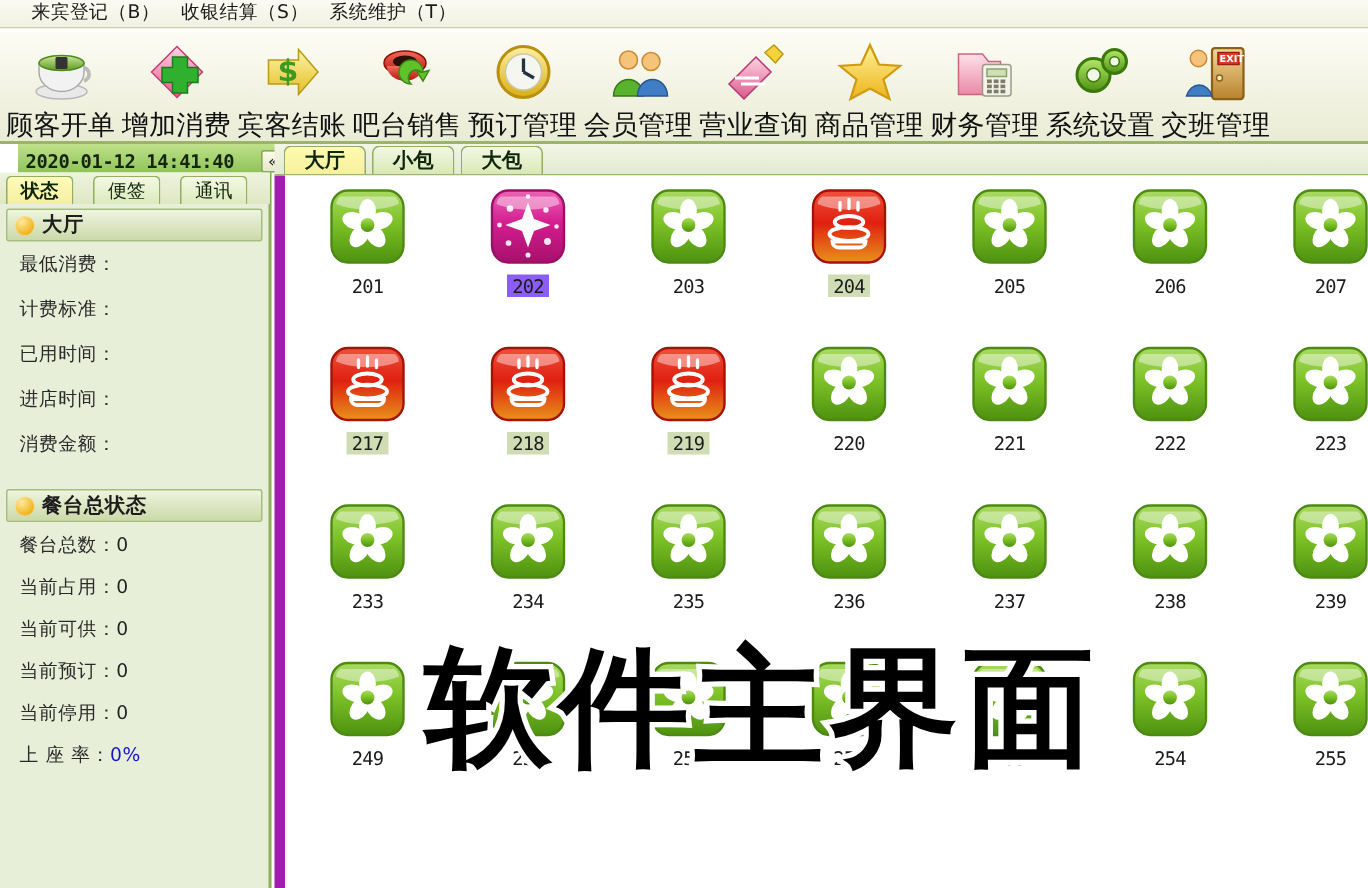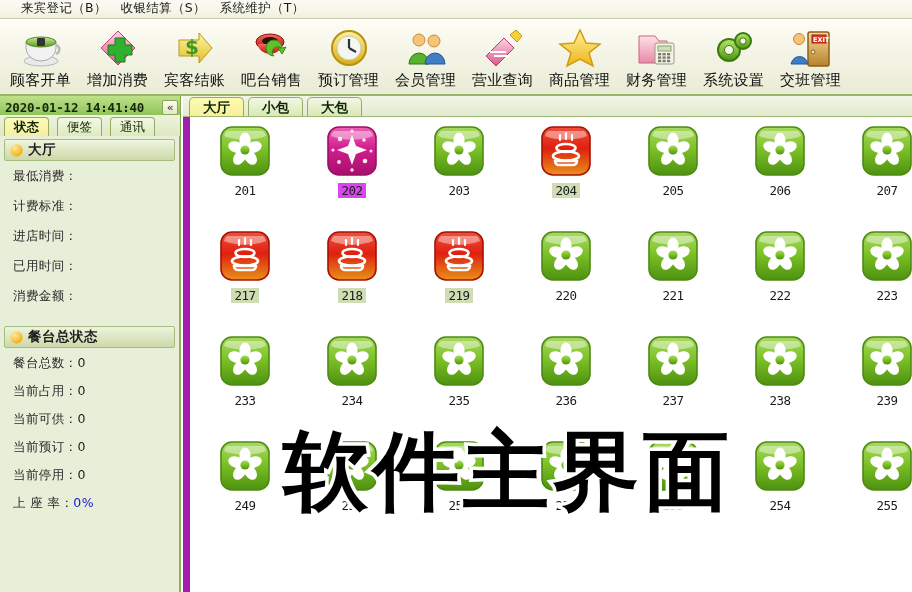--- a/index.html
+++ b/index.html
@@ -34,30 +34,30 @@
     padding: 2px 2px 0 2px;
   }
   .tbtn {
     width: 77px; height: 72px;
     display: flex; flex-direction: column; align-items: center; justify-content: flex-start;
     padding-top: 3px; cursor: pointer;
     border: 1px solid transparent;
   }
   .tbtn .ic { width: 44px; height: 44px; position: relative; }
   .tbtn .lbl {
-    font-size: 15px; color: #111; margin-top: 1px; white-space: nowrap;
+    font-size: 18px; color: #111; margin-top: 1px; white-space: nowrap;
     letter-spacing: .2px;
   }
 
   
   .ic svg { display:block; width:44px; height:44px; }
 
   
   #datebar {
-    position: absolute; left: 0; top: 96px; width: 181px; height: 19px;
+    position: absolute; left: 12px; top: 96px; width: 181px; height: 19px;
     background: linear-gradient(#bfe08a, #8fc45a);
     border-right: 1px solid #7ba846;
     display: flex; align-items: center; justify-content: space-between;
     padding: 3px 2px 0 5px;
   }
   #datebar .dt {
     font-size: 12.5px; color: #15270a; font-weight: bold;
     font-family: "DejaVu Sans Mono", "Liberation Mono", monospace;
     letter-spacing: -.2px;
   }
@@ -65,21 +65,21 @@
     width: 16px; height: 15px; background: linear-gradient(#fdfde9,#e4e9c6);
     border: 1px solid #8aa760; border-radius: 2px;
     font-size: 11px; line-height: 13px; text-align: center; color: #223;
     cursor: pointer;
   }
 
   #sidetabs {
     position: absolute; left: 0; top: 115px; width: 181px; height: 21px;
     background: linear-gradient(#eef3dd,#dfe8c4);
     border-right: 1px solid #7ba846;
-    display: flex; align-items: flex-end; gap: 8px; padding-left: 4px;
+    display: flex; align-items: flex-end; gap: 13px; padding-left: 4px;
   }
   .stab {
     height: 19px; padding: 0 9px; font-size: 12.5px; line-height: 18px;
     border: 1px solid #93ad63; border-bottom: none;
     border-radius: 4px 4px 0 0; cursor: pointer; color: #10260a;
   }
   .stab.on { background: linear-gradient(#fdfbb8,#f6efa0); font-weight: bold; }
   .stab.off { background: linear-gradient(#f4f8e4,#dceabc); }
 
   #sidebar {
@@ -137,21 +137,21 @@
     display: flex; flex-direction: column; align-items: center;
     cursor: pointer;
   }
   .tcell .sq { width: 56px; height: 56px; position: relative; }
   .tcell .sq svg { display: block; width: 56px; height: 56px; }
   .tcell .num {
     font-size: 12.5px; color: #1b1b1b; margin-top: 4px; padding: 0 3px;
     font-family: "DejaVu Sans Mono", "Liberation Mono", monospace;
     letter-spacing: -.5px;
   }
-  .tcell .num.hl-gray { background: #d946ef; }
+  .tcell .num.hl-gray { background: #8b5cf6; }
   .tcell .num.hl-green { background: #cfdcb4; }
 
   
   #watermark {
     position: absolute; left: 283px; top: 435px;
     font-size: 86px; font-weight: bold; color: #000000;
     letter-spacing: 4px; line-height: 1;
     -webkit-text-stroke: 7px #ffffff;
     paint-order: stroke fill;
     white-space: nowrap;
@@ -368,22 +368,22 @@
 
   <div id="sidebar">
       <div class="grpbox">
         <div class="grphead">
           <span class="bullet"></span>
           <span class="gt">大厅</span>
         </div>
         <div class="grpbody">
           <div class="frow"><span>最低消费：</span><span class="v"></span></div>
           <div class="frow"><span>计费标准：</span><span class="v"></span></div>
+          <div class="frow"><span>已用时间：</span><span class="v"></span></div>
           <div class="frow"><span>进店时间：</span><span class="v"></span></div>
-          <div class="frow"><span>已用时间：</span><span class="v"></span></div>
           <div class="frow"><span>消费金额：</span><span class="v"></span></div>
         </div>
       </div>
       <div class="grpbox">
         <div class="grphead">
           <span class="bullet"></span>
           <span class="gt">餐台总状态</span>
         </div>
         <div class="grpbody">
           <div class="frow tight"><span>餐台总数：</span><span class="v">0</span></div>

